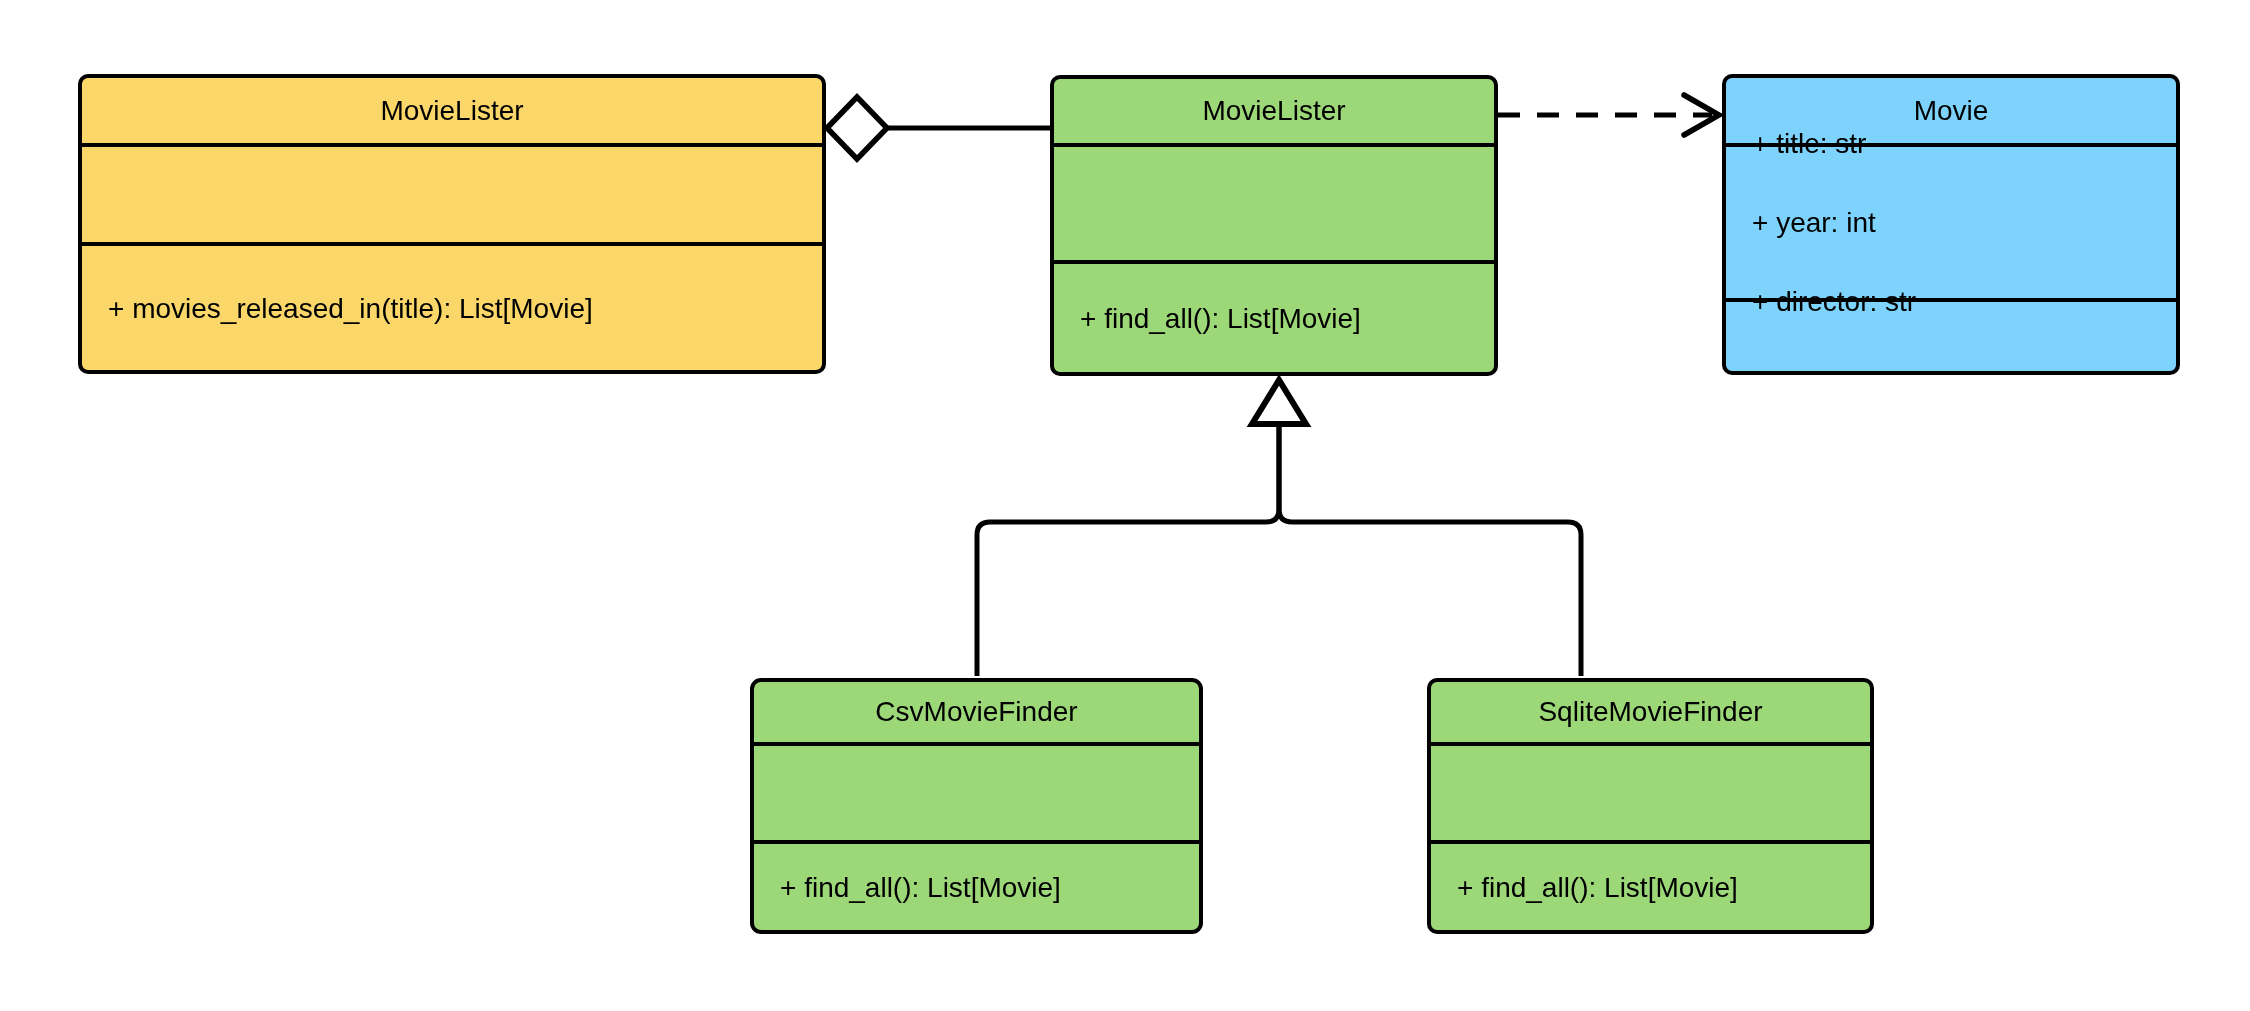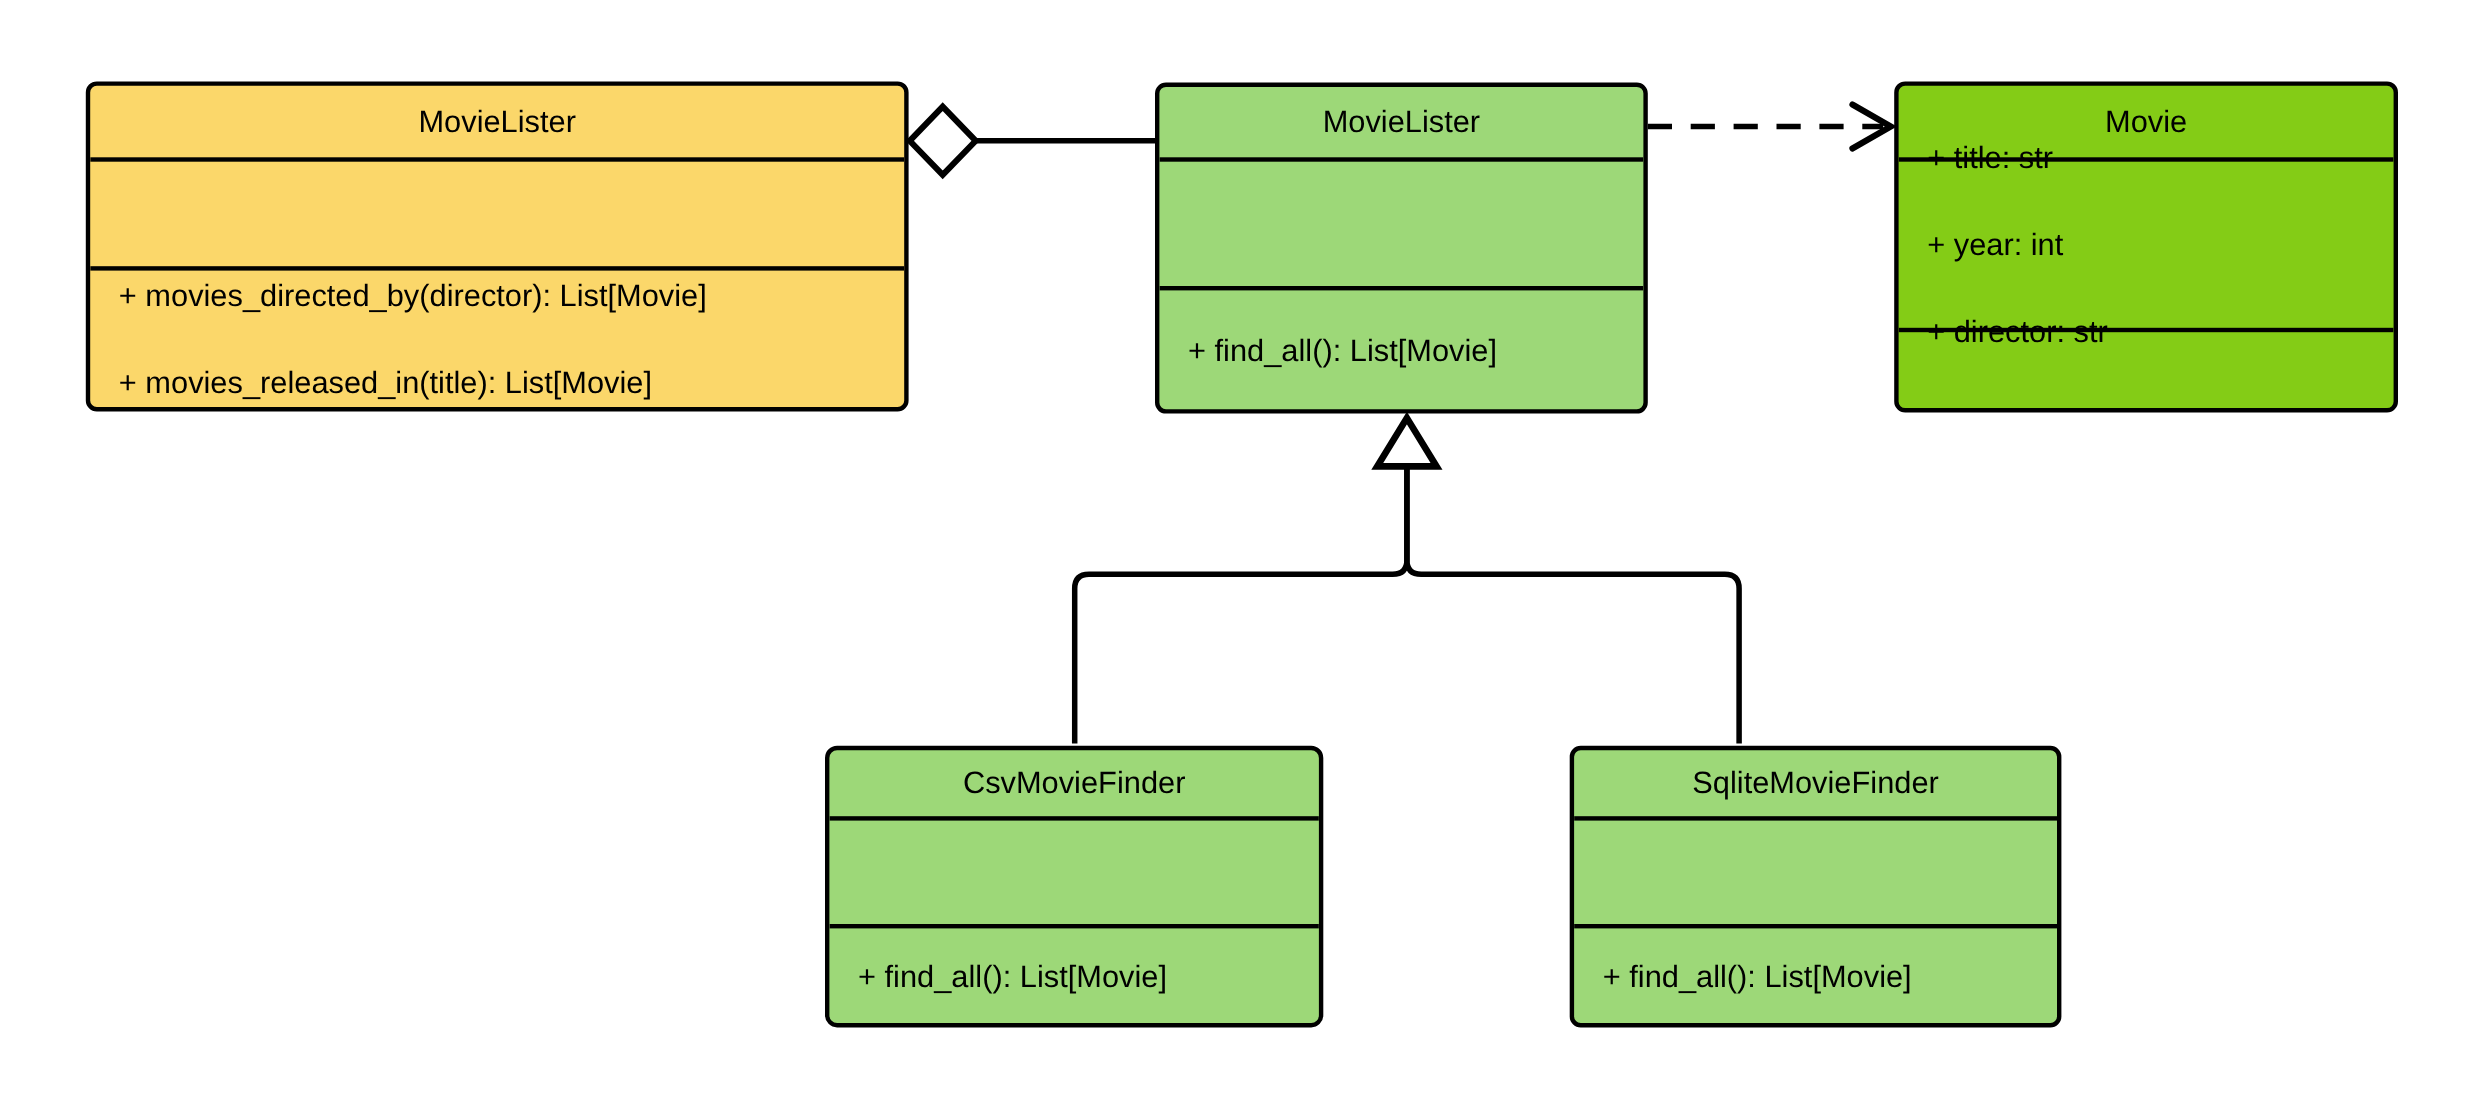--- a/index.html
+++ b/index.html
@@ -52,34 +52,33 @@
       <path class="cline" d="M1279,424 L1279,509 Q1279,522 1266,522 L990,522 Q977,522 977,535 L977,676"></path>
       <path class="cline" d="M1279,424 L1279,509 Q1279,522 1292,522 L1568,522 Q1581,522 1581,535 L1581,676"></path>
       <polygon class="hollow" points="1279,380 1252,424 1306,424" style="stroke-width:6"></polygon>
     </g>
   </svg>
 
   <div class="uml-class" style="left: 78px; top: 74px; width: 748px; height: 300px; background: rgb(251, 215, 106);">
     <div class="uml-title" style="height:65px">MovieLister</div>
     <div class="uml-section" style="height:99px"></div>
     <div class="uml-section uml-text uml-methods">
-      <div class="uml-line">+ movies_directed_by(director): List[Movie]</div>
       <div class="uml-line">+ movies_released_in(title): List[Movie]</div>
     </div>
   </div>
 
   <div class="uml-class" style="left: 1050px; top: 75px; width: 448px; height: 301px; background: rgb(157, 216, 120);">
     <div class="uml-title" style="height:64px">MovieLister</div>
     <div class="uml-section" style="height:117px"></div>
     <div class="uml-section uml-text uml-methods">
       <div class="uml-line">+ find_all(): List[Movie]</div>
     </div>
   </div>
 
-  <div class="uml-class" style="left: 1722px; top: 74px; width: 458px; height: 301px; background: #84cc16;">
+  <div class="uml-class" style="left: 1722px; top: 74px; width: 458px; height: 301px; background: #7dd3fc;">
     <div class="uml-title" style="height:65px">Movie</div>
     <div class="uml-section uml-text" style="height:155px">
       <div class="uml-line">+ title: str</div>
       <div class="uml-line">+ year: int</div>
       <div class="uml-line">+ director: str</div>
     </div>
     <div class="uml-section uml-methods"></div>
   </div>
 
   <div class="uml-class" style="left: 750px; top: 678px; width: 453px; height: 256px; background: rgb(157, 216, 120); border-radius: 11px;">

